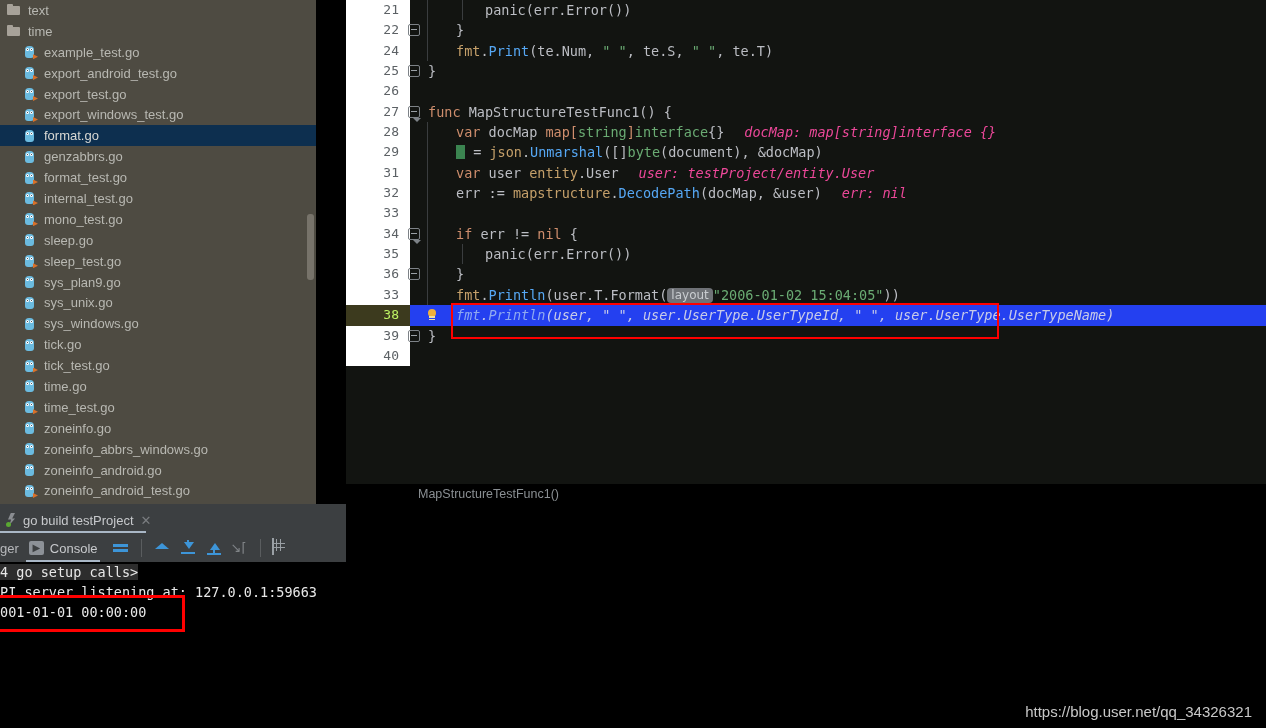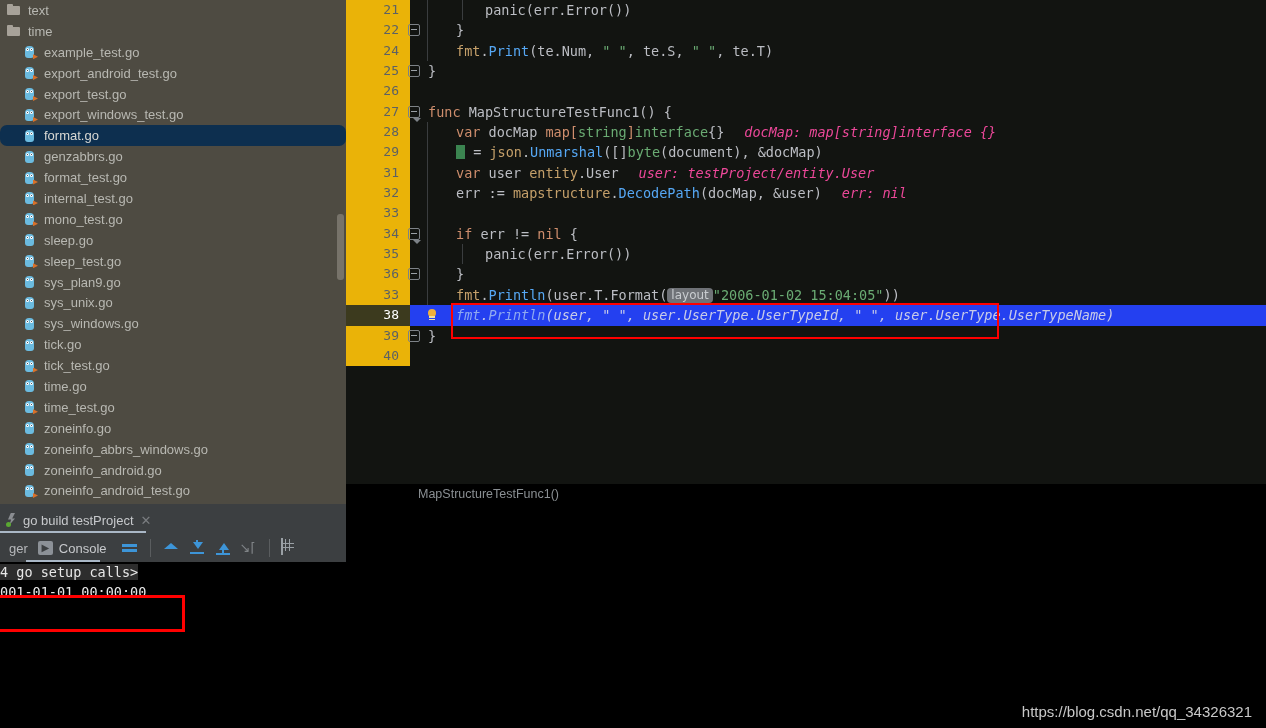--- a/index.html
+++ b/index.html
@@ -8,34 +8,34 @@
     background: #000000;
     font-family: "DejaVu Sans", sans-serif;
     overflow: hidden;
   }
 
   #app { position: relative; width: 1266px; height: 728px; background: #000; }
 
   
   .sidebar {
     position: absolute; left: 0; top: 0;
-    width: 346px; height: 504px;
+    width: 316px; height: 504px;
     background: #4e4b42;
     overflow: hidden;
   }
   .tree-row {
     height: 20.9px;
     display: flex; align-items: center;
     font-size: 13px;
     color: #b8b8b2;
     white-space: nowrap;
     padding-left: 2px;
     font-family: "Liberation Sans", sans-serif;
   }
-  .tree-row.selected { background: #0d2f4f; color: #d9d9d4; border-radius: 7px; }
+  .tree-row.selected { background: #0d2f4f; color: #d9d9d4; }
   .tree-row .indent-1 { width: 4px; flex: 0 0 auto; }
   .tree-row .indent-2 { width: 20px; flex: 0 0 auto; }
   .ico { flex: 0 0 auto; width: 16px; height: 16px; margin-right: 6px; position: relative; display:inline-block; }
 
   
   .ico-folder::before {
     content:""; position:absolute; left:1px; top:4px; width:13px; height:9px;
     background:#a7a299; border-radius:1px;
   }
   .ico-folder::after {
@@ -84,24 +84,24 @@
     white-space: pre;
     display: flex;
   }
   .gutter {
     flex: 0 0 auto;
     width: 64px;
     text-align: right;
     padding-right: 11px;
     color: #5c6165;
     font-size: 13px;
-    background: #eab308;
+    background: #ffffff;
     position: relative;
   }
-  .gutter.active { background: #3c3a1e; color: #ffffff; }
+  .gutter.active { background: #3c3a1e; color: #bef264; }
   .fold {
     position: absolute; left: 64px; width: 18px; top: 0; height: 100%;
   }
   .fold-box {
     position:absolute; left:-2px; top:4px; width:12px; height:12px;
     border:1px solid #7d8287;
     border-radius:2px;
   }
   .fold-box::after{
     content:""; position:absolute; left:2px; top:4px; width:6px; height:1px; background:#9aa0a5;
@@ -189,21 +189,21 @@
   .gobuild-ico .g1 { position:absolute; left:2px; top:0; width:7px; height:12px; background:#8a8d91;
      clip-path: polygon(40% 0, 100% 0, 60% 45%, 100% 45%, 20% 100%, 45% 55%, 0 55%); }
   .gobuild-ico .g2 { position:absolute; left:0px; bottom:0px; width:5px; height:5px; background:#5aa832; border-radius:50%; }
   .tab-close { margin-left:7px; color:#7a7d80; font-size:13px; }
 
   .tb {
     position:absolute; left:0; top:534px; height:28px;
     display:flex; align-items:center;
     color:#c7c9cc; font-size:13px; font-family:"Liberation Sans", sans-serif;
   }
-  .tb-debugger { padding-left:9px; color:#b6b8bb; }
+  .tb-debugger { padding-left:0px; color:#b6b8bb; }
   .console-btn { display:flex; align-items:center; margin-left:10px; }
   .console-chip {
     width:15px; height:14px; background:#8c9197; color:#3c3f41;
     font-size:10px; line-height:14px; text-align:center; border-radius:2px; margin-right:6px;
   }
   .console-underline { position:absolute; left:26px; top:560px; width:74px; height:2px; background:#a9b7c6; }
 
   .tb-sep { width:1px; height:18px; background:#5a5d5f; margin:0 7px; }
 
   .ic { width:18px; height:18px; position:relative; margin:0 4px; }
@@ -683,20 +683,21 @@
       </span>
     <span class="ic ic-soft" style="line-height:18px">↘⌈</span>
     <span class="tb-sep"></span>
     <span class="ic"><span class="ic-grid"><span class="gi" style="left:4px;top:0;width:1px;height:12px;"></span><span class="gi" style="left:8px;top:0;width:1px;height:12px;"></span><span class="gi" style="left:0;top:4px;width:13px;height:1px;"></span><span class="gi" style="left:0;top:8px;width:13px;height:1px;"></span></span></span>
   </div>
   <div class="console-underline"></div>
 
   <div class="console">
     <div id="console-host">
         <div class="con-line"><span class="hl">4 go setup calls&gt;</span></div>
+        <div class="con-line"><span>PI server listening at: 127.0.0.1:59663</span></div>
         <div class="con-line"><span>001-01-01 00:00:00</span></div>
       </div>
   </div>
   <div class="con-ann"></div>
 
-  <div class="watermark">https://blog.csdn.net/qq_34326321</div>
+  <div class="watermark">https://blog.user.net/qq_34326321</div>
 
 </div>
 
 </body></html>

